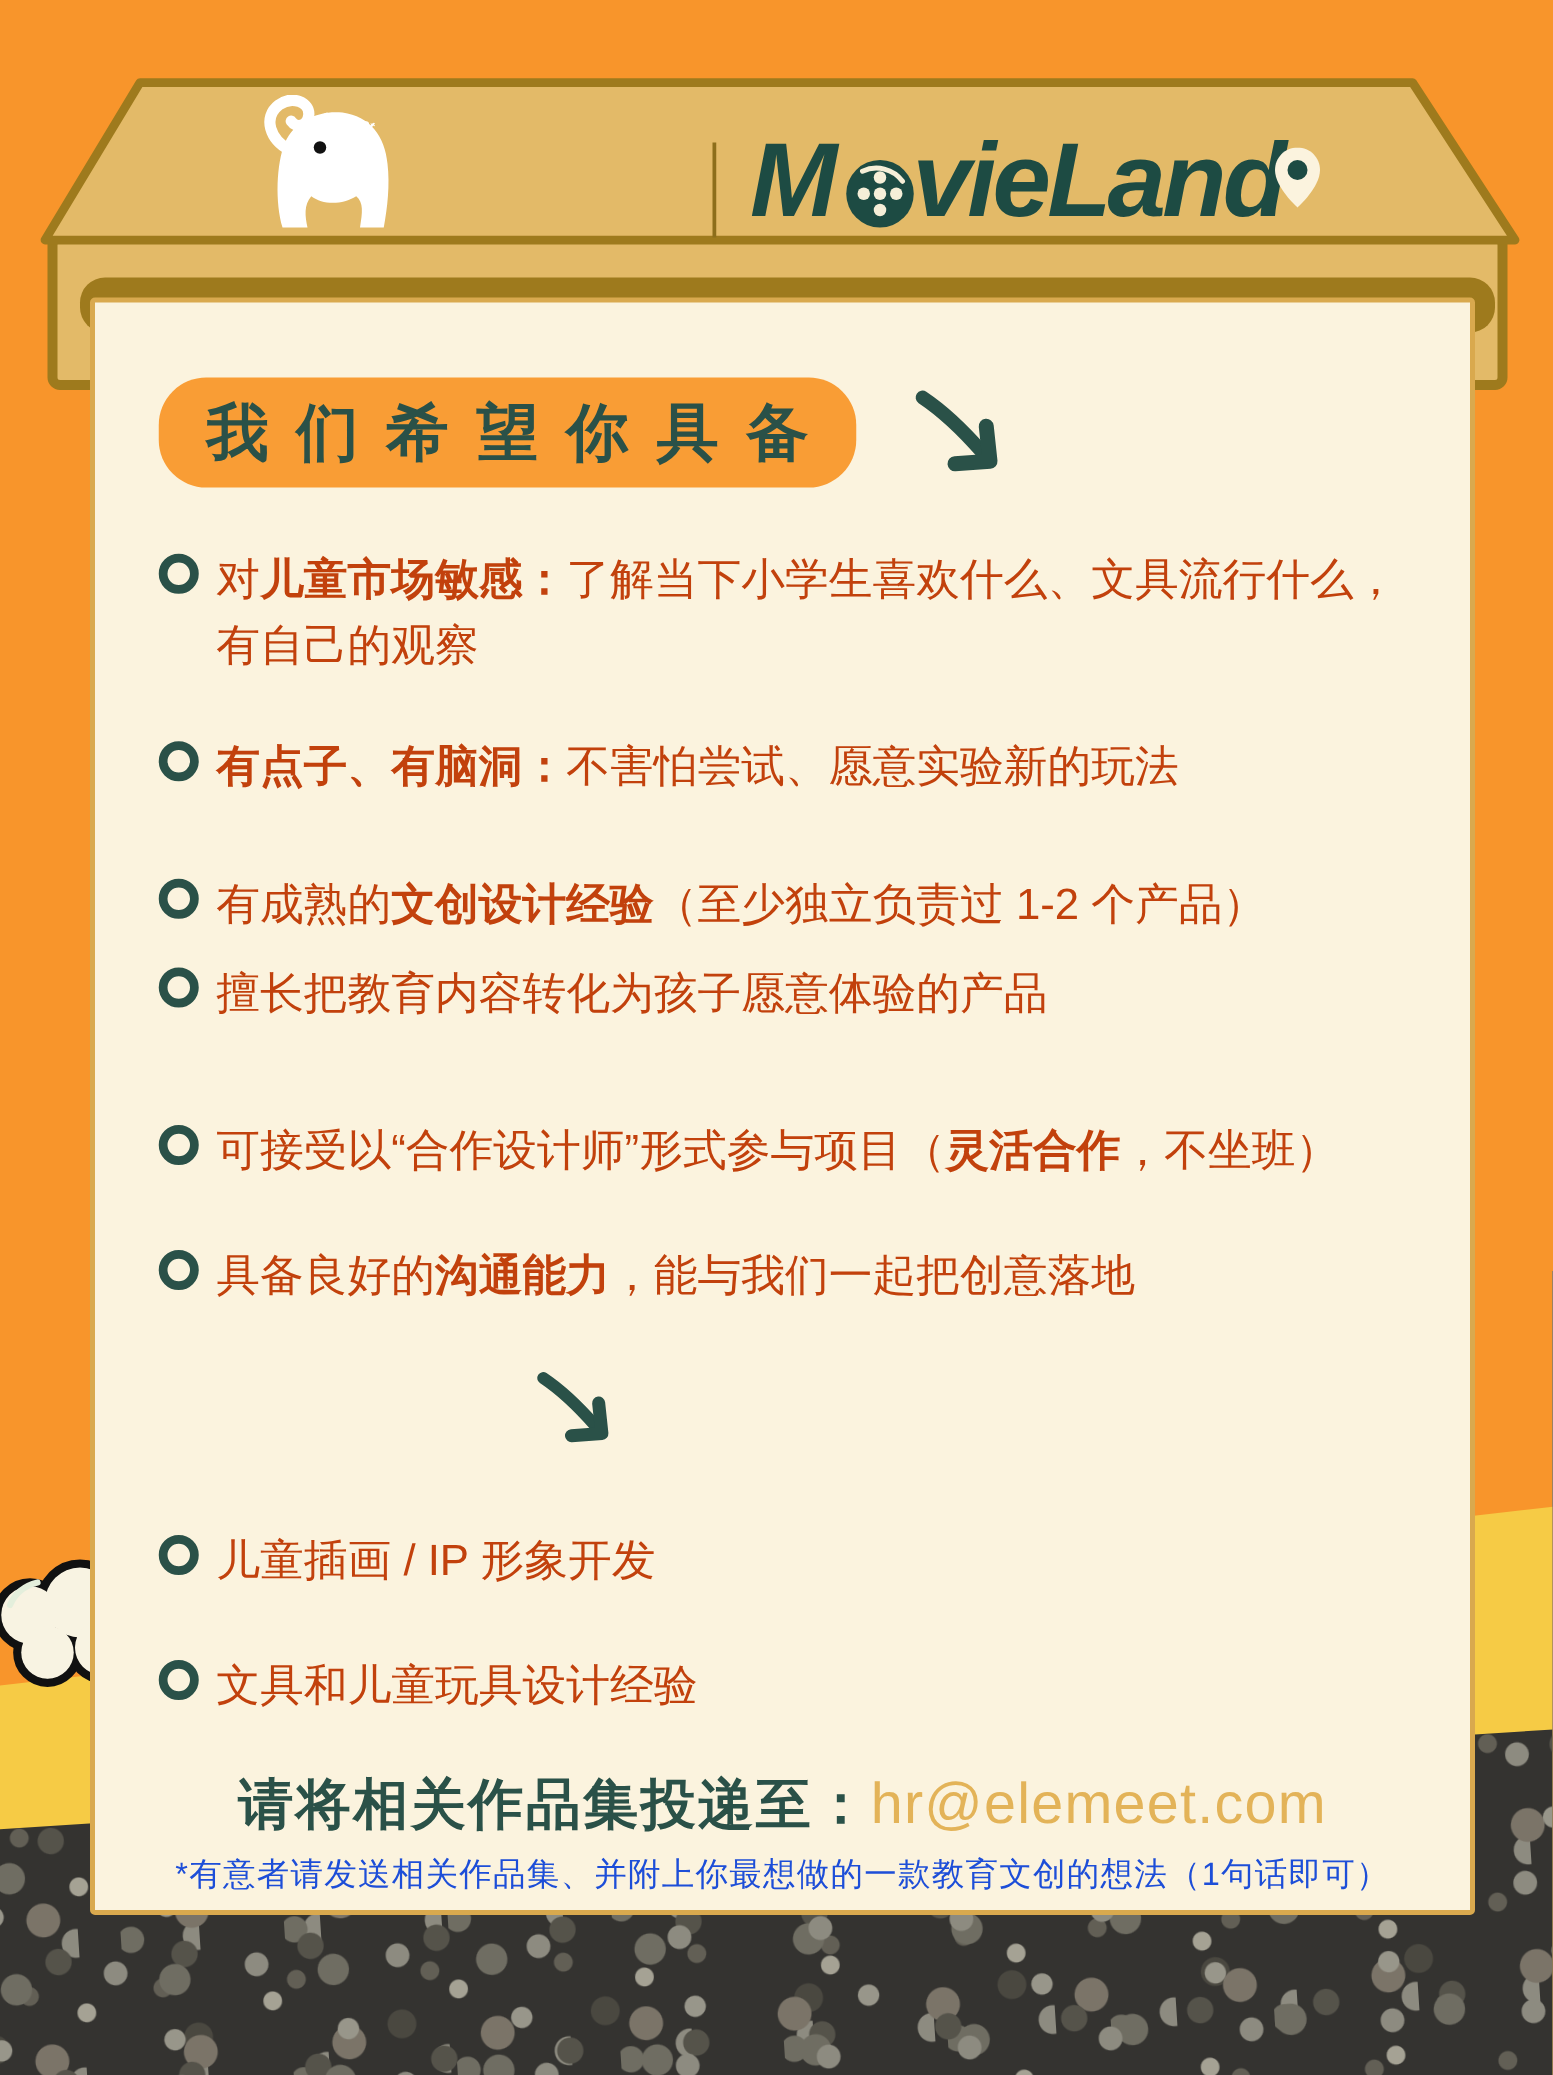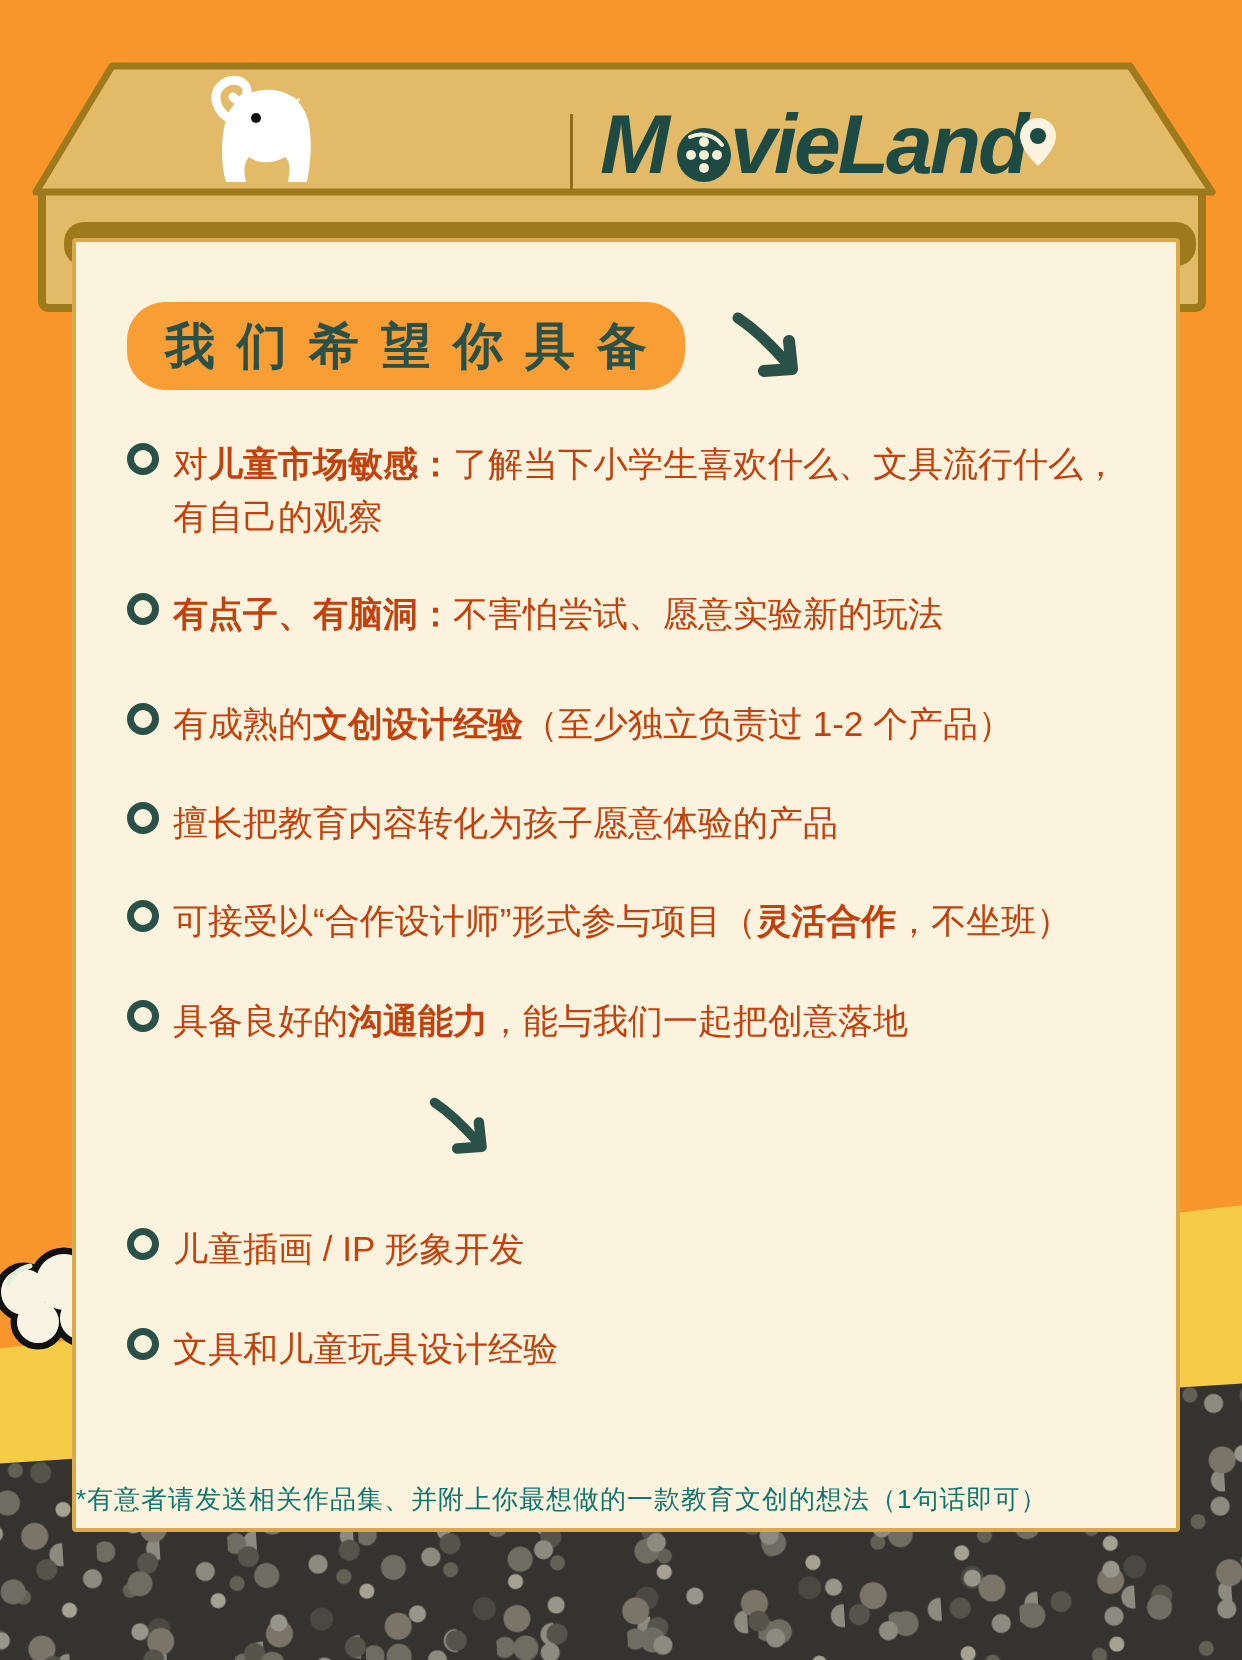--- a/index.html
+++ b/index.html
@@ -61,22 +61,22 @@
 
   .li{position:absolute;left:51px;display:flex;gap:14px;width:1010px;}
   .ring{flex:0 0 auto;width:32px;height:32px;border:7px solid var(--green,#2A5148);
         border-radius:50%;margin-top:6px;box-sizing:border-box;}
   .litext{font-size:35px;line-height:53px;color:#c2410c;width:975px;}
   .litext b{font-weight:700;}
 
   .footer-line{position:absolute;top:1172px;width:100%;text-align:center;white-space:nowrap;}
   .cta{font-size:44px;font-weight:700;color:var(--green,#2A5148);letter-spacing:2px;}
   .email{font-size:46px;font-weight:400;color:var(--gold-text,#E3B358);letter-spacing:1px;}
-  .footnote{position:absolute;top:1240px;width:100%;font-size:26px;
-            color:#0f766e;letter-spacing:1px;}
+  .footnote{position:absolute;top:1240px;width:100%;text-align:center;font-size:26px;
+            color:#1d4ed8;letter-spacing:1px;}
 </style>
 </head>
 <body>
 
 <div class="poster">
 
   <div class="band band-yellow"></div>
 
   <svg class="popcorn" width="124" height="108" viewBox="0 0 124 108">
     <g stroke="#111111" stroke-width="7" fill="#F8F3E2">
@@ -154,21 +154,21 @@
           <span class="litext"><span>对</span><b>儿童市场敏感：</b><span>了解当下小学生喜欢什么、文具流行什么，有自己的观察</span></span>
         </div>
         <div class="li" style="top: 345px;">
           <span class="ring"></span>
           <span class="litext"><b>有点子、有脑洞：</b><span>不害怕尝试、愿意实验新的玩法</span></span>
         </div>
         <div class="li" style="top: 455px;">
           <span class="ring"></span>
           <span class="litext"><span>有成熟的</span><b>文创设计经验</b><span>（至少独立负责过 1-2 个产品）</span></span>
         </div>
-        <div class="li" style="top: 554px;">
+        <div class="li" style="top: 526px;">
           <span class="ring"></span>
           <span class="litext"><span>擅长把教育内容转化为孩子愿意体验的产品</span></span>
         </div>
         <div class="li" style="top: 652px;">
           <span class="ring"></span>
           <span class="litext"><span>可接受以“合作设计师”形式参与项目（</span><b>灵活合作</b><span>，不坐班）</span></span>
         </div>
         <div class="li" style="top: 752px;">
           <span class="ring"></span>
           <span class="litext"><span>具备良好的</span><b>沟通能力</b><span>，能与我们一起把创意落地</span></span>
@@ -185,16 +185,19 @@
         <div class="li" style="top: 980px;">
           <span class="ring"></span>
           <span class="litext"><span>儿童插画 / IP 形象开发</span></span>
         </div>
         <div class="li" style="top: 1080px;">
           <span class="ring"></span>
           <span class="litext"><span>文具和儿童玩具设计经验</span></span>
         </div>
       </div>
 
+    <div class="footer-line">
+      <span class="cta">请将相关作品集投递至：</span><span class="email">hr@elemeet.com</span>
+    </div>
 
     <div class="footnote">*有意者请发送相关作品集、并附上你最想做的一款教育文创的想法（1句话即可）</div>
   </div>
 </div>
 
 </body></html>

